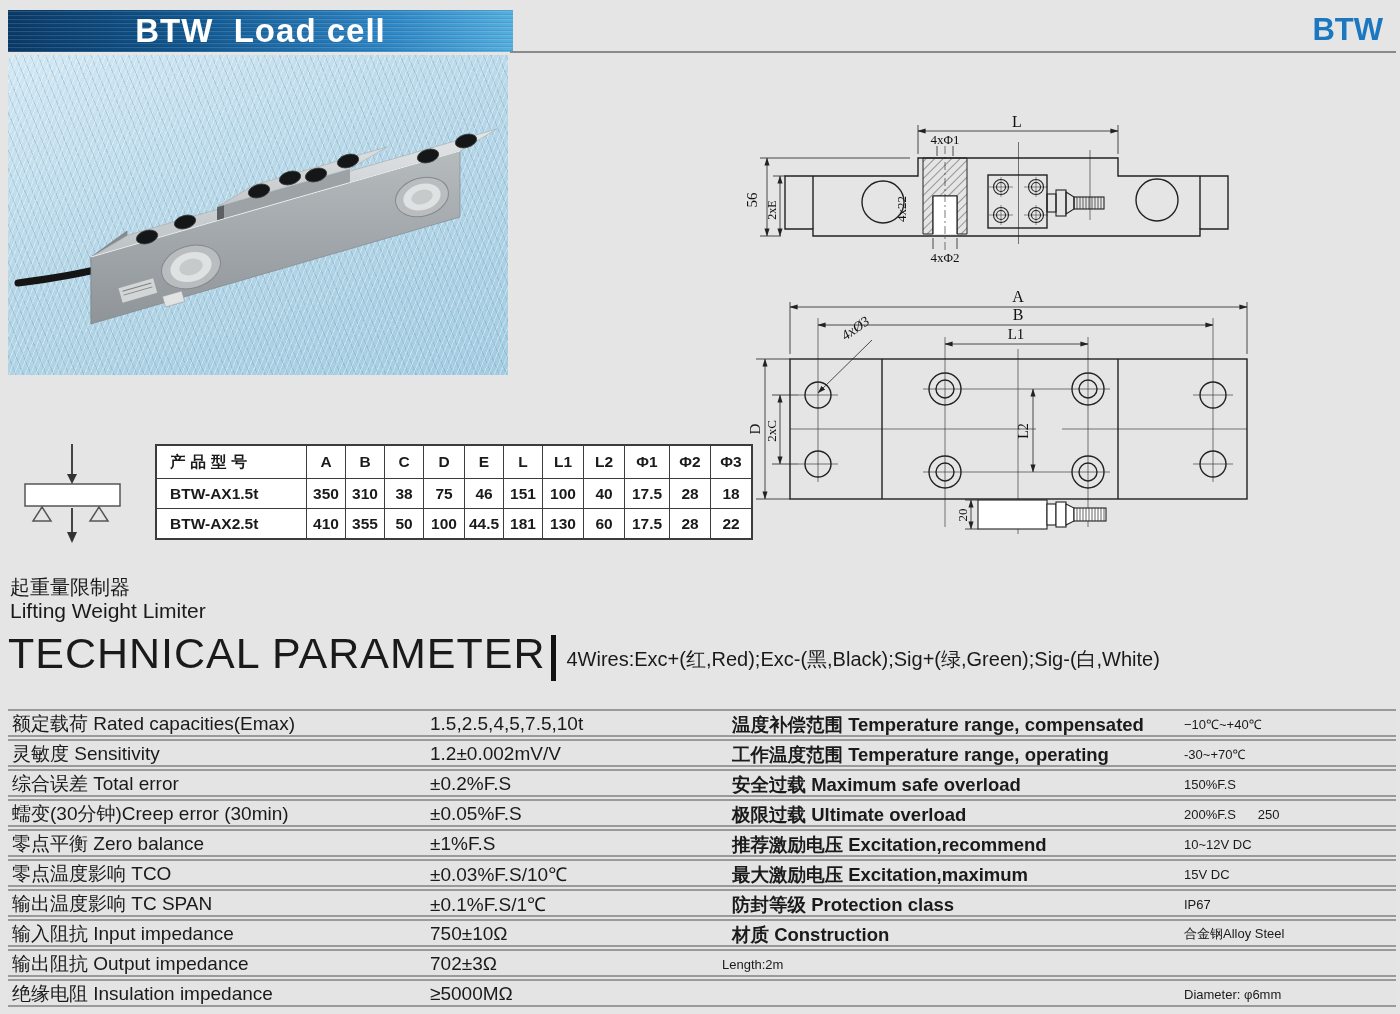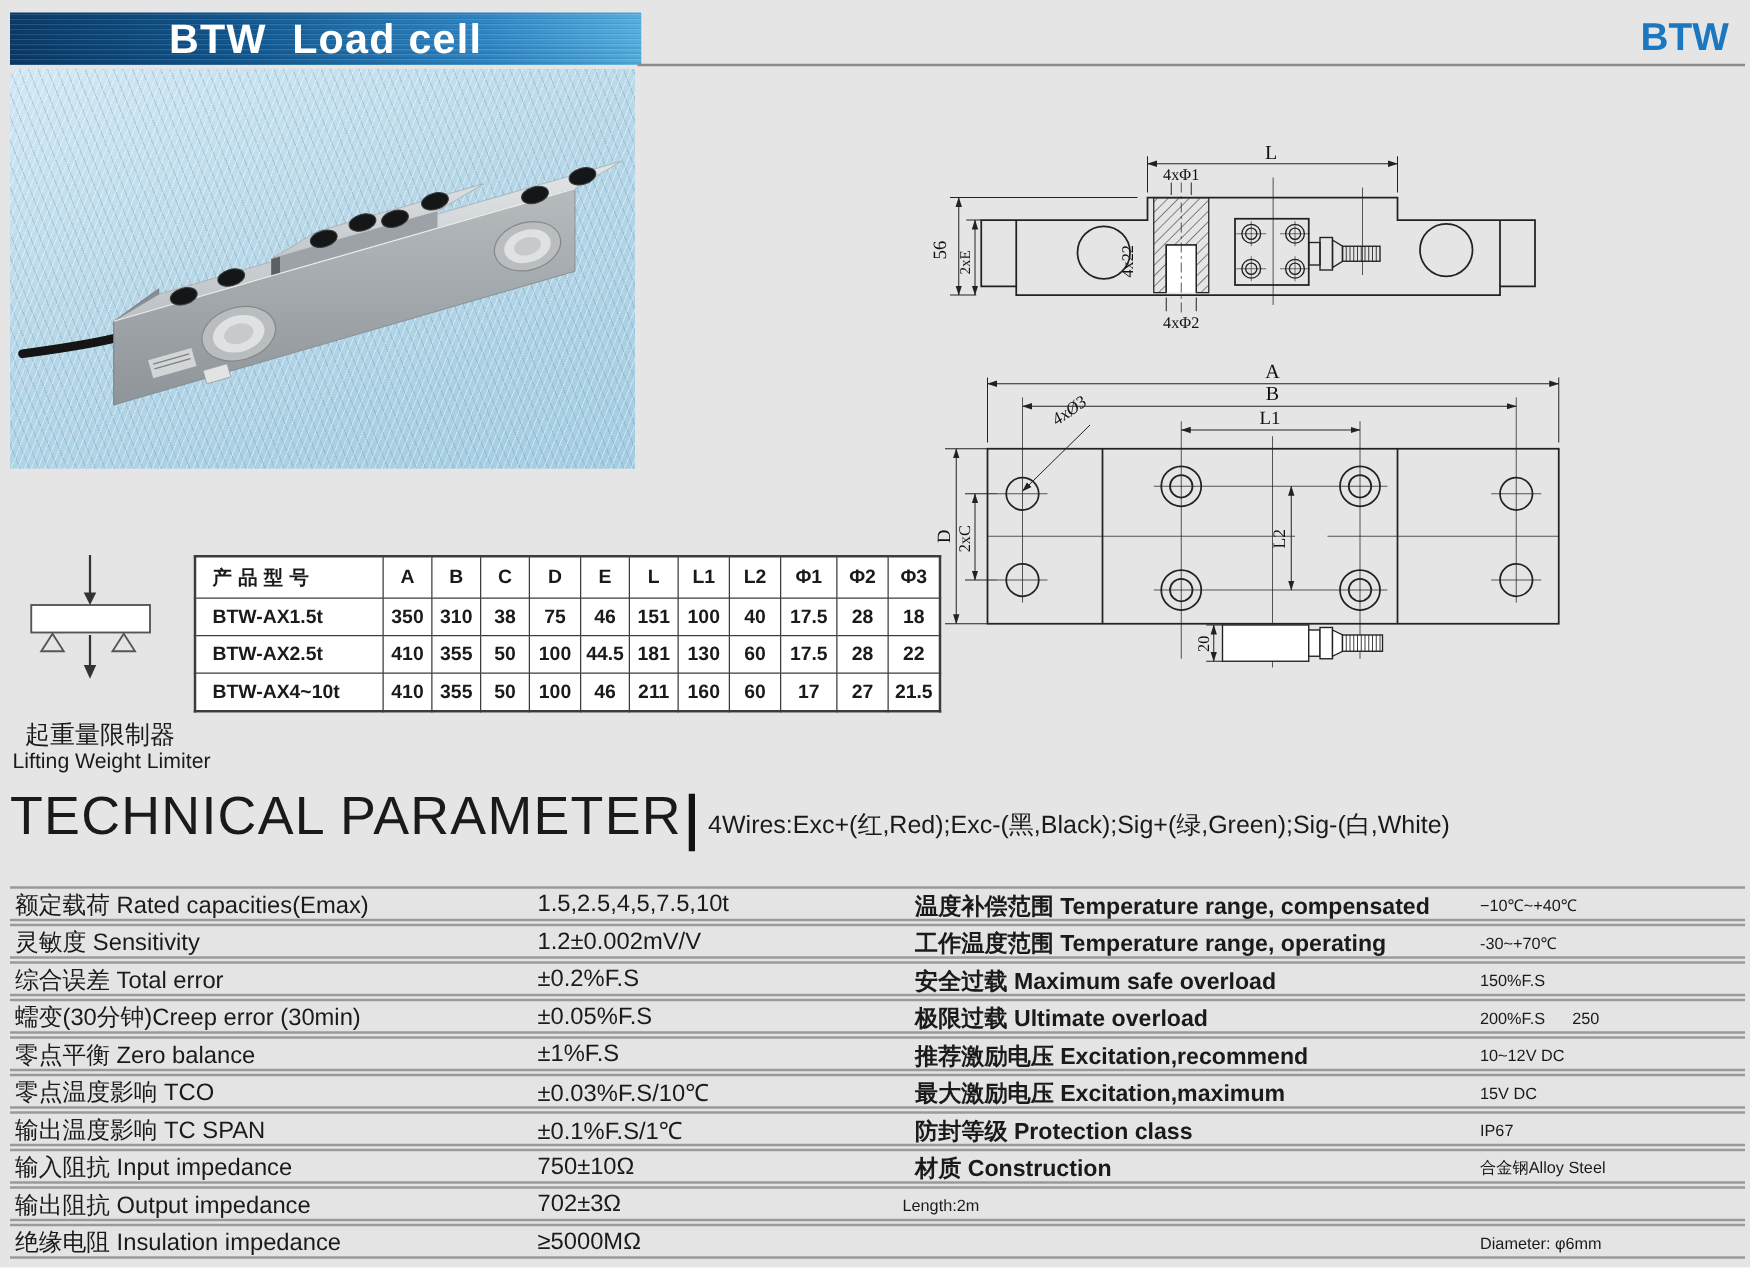--- a/index.html
+++ b/index.html
@@ -27,22 +27,22 @@
   
   .dim-table{left:155px;top:444px;border-collapse:collapse;table-layout:fixed;background:#fff;}
   .dim-table td,.dim-table th{border:1px solid #3c3c3c;font-size:15.5px;font-weight:bold;
      text-align:center;padding:0;height:29px;white-space:nowrap;}
   .dim-table tr.hd th{height:32px;}
   .dim-table .c0{width:136px;text-align:left;padding-left:13px;}
   .dim-table{border:2px solid #3c3c3c;}
   .dim-table .hd .c0{letter-spacing:5px;}
 
   
-  .sub-cn{left:20px;top:574px;font-size:20px;}
-  .sub-en{left:10px;top:599px;font-size:17px;}
+  .sub-cn{left:10px;top:574px;font-size:20px;}
+  .sub-en{left:10px;top:599px;font-size:21px;}
   .title-row{left:8px;top:630px;display:flex;align-items:flex-end;}
   .tech-title{font-size:43px;letter-spacing:1px;line-height:1.05;}
   .tbar{width:5px;height:46px;background:#111;margin-left:6px;transform:translateY(5px);}
   .wires{font-size:20px;margin-left:10px;padding-bottom:3px;white-space:nowrap;}
 
   
   .ptable{left:8px;top:709px;width:1388px;}
   .prow{display:grid;grid-template-columns:422px 292px 462px 1fr;align-items:center;
         height:24px;background:#e4e4e4;border-top:2px solid #9a9a9a;border-bottom:2px solid #9a9a9a;
         margin-bottom:2px;}
@@ -325,34 +325,20 @@
       <td>50</td>
       <td>100</td>
       <td>44.5</td>
       <td>181</td>
       <td>130</td>
       <td>60</td>
       <td>17.5</td>
       <td>28</td>
       <td>22</td>
     </tr>
-    <tr>
-      <td class="c0">BTW-AX4~10t</td>
-      <td>410</td>
-      <td>355</td>
-      <td>50</td>
-      <td>100</td>
-      <td>46</td>
-      <td>211</td>
-      <td>160</td>
-      <td>60</td>
-      <td>17</td>
-      <td>27</td>
-      <td>21.5</td>
-    </tr>
   </tbody>
     </table>
 
   <div class="abs sub-cn">起重量限制器</div>
   <div class="abs sub-en">Lifting Weight Limiter</div>
 
   <div class="abs title-row">
     <span class="tech-title">TECHNICAL PARAMETER</span>
     <span class="tbar"></span>
     <span class="wires">4Wires:Exc+(红,Red);Exc-(黑,Black);Sig+(绿,Green);Sig-(白,White)</span>

